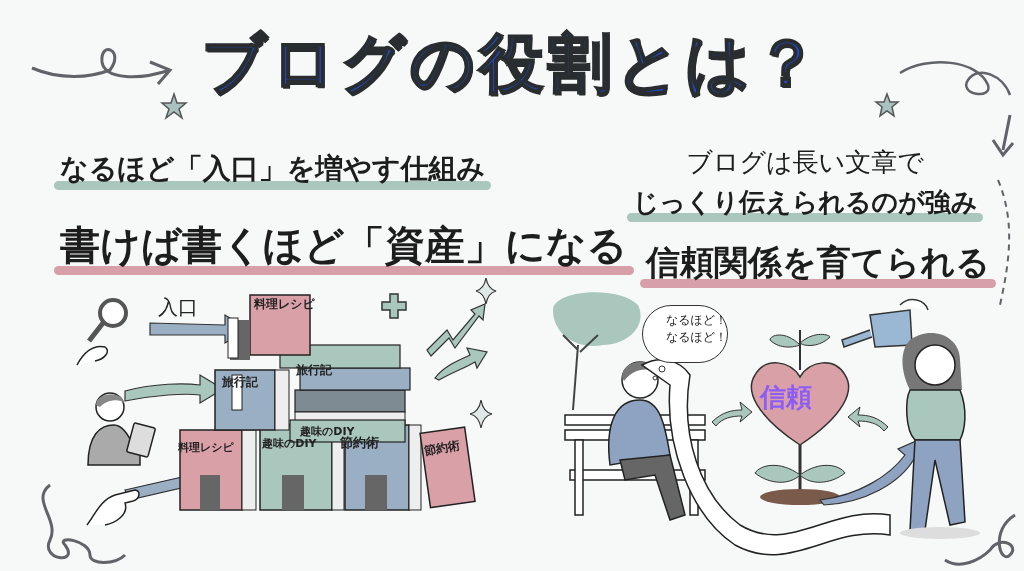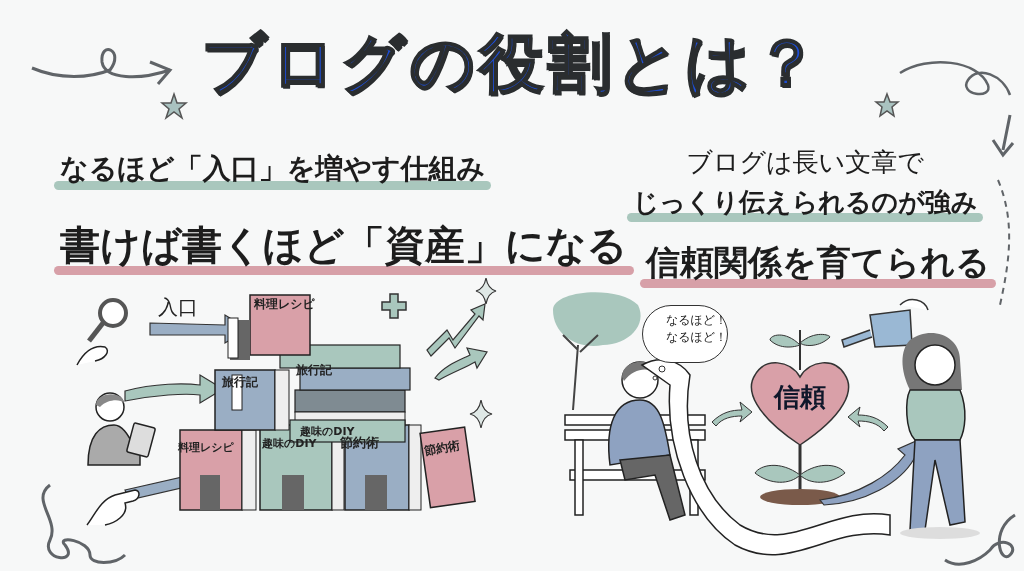--- a/index.html
+++ b/index.html
@@ -7,21 +7,21 @@
   .abs{position:absolute;}
   .title{left:0;width:1024px;top:20px;text-align:center;font-size:64px;font-weight:bold;letter-spacing:4px;color:#1d4ed8;-webkit-text-stroke:2px #2a2d2f;text-shadow:1px 2px 0 #2a2d2f;}
   .hl{display:inline-block;position:relative;font-weight:bold;color:#1d1d1d;white-space:nowrap;}
   .hl::after{content:"";position:absolute;left:-6px;right:-6px;bottom:-2px;height:9px;border-radius:6px;z-index:-1;}
   .hl.green::after{background:#a9c7bd;}
   .hl.pink::after{background:#d7a0a8;}
   .plain{font-weight:normal;color:#1d1d1d;white-space:nowrap;}
   svg{position:absolute;overflow:visible;}
   .label{position:absolute;font-size:12px;color:#222;white-space:nowrap;font-weight:bold;}
   .bubble{position:absolute;left:642px;top:305px;width:86px;height:58px;background:#fff;border:1.5px solid #333;border-radius:30px;font-size:12px;text-align:right;line-height:17px;padding-top:6px;box-sizing:border-box;}
-  .heart-text{position:absolute;left:760px;top:380px;width:80px;text-align:center;font-size:26px;font-weight:bold;color:#0f172a;}
+  .heart-text{position:absolute;left:760px;top:380px;width:80px;font-size:26px;font-weight:bold;color:#8b5cf6;}
 </style>
 </head>
 <body>
 
 <div class="abs title">ブログの役割とは？</div>
 
 <svg style="left:30px;top:40px;width:140px;height:60px;">
   <path d="M2 28 C30 40 60 38 80 30 C95 10 70 0 72 22 C75 40 110 40 140 30" fill="none" stroke="#606468" stroke-width="3"></path>
   <path d="M120 22 L140 30 L128 44" fill="none" stroke="#606468" stroke-width="3"></path>
 </svg>

